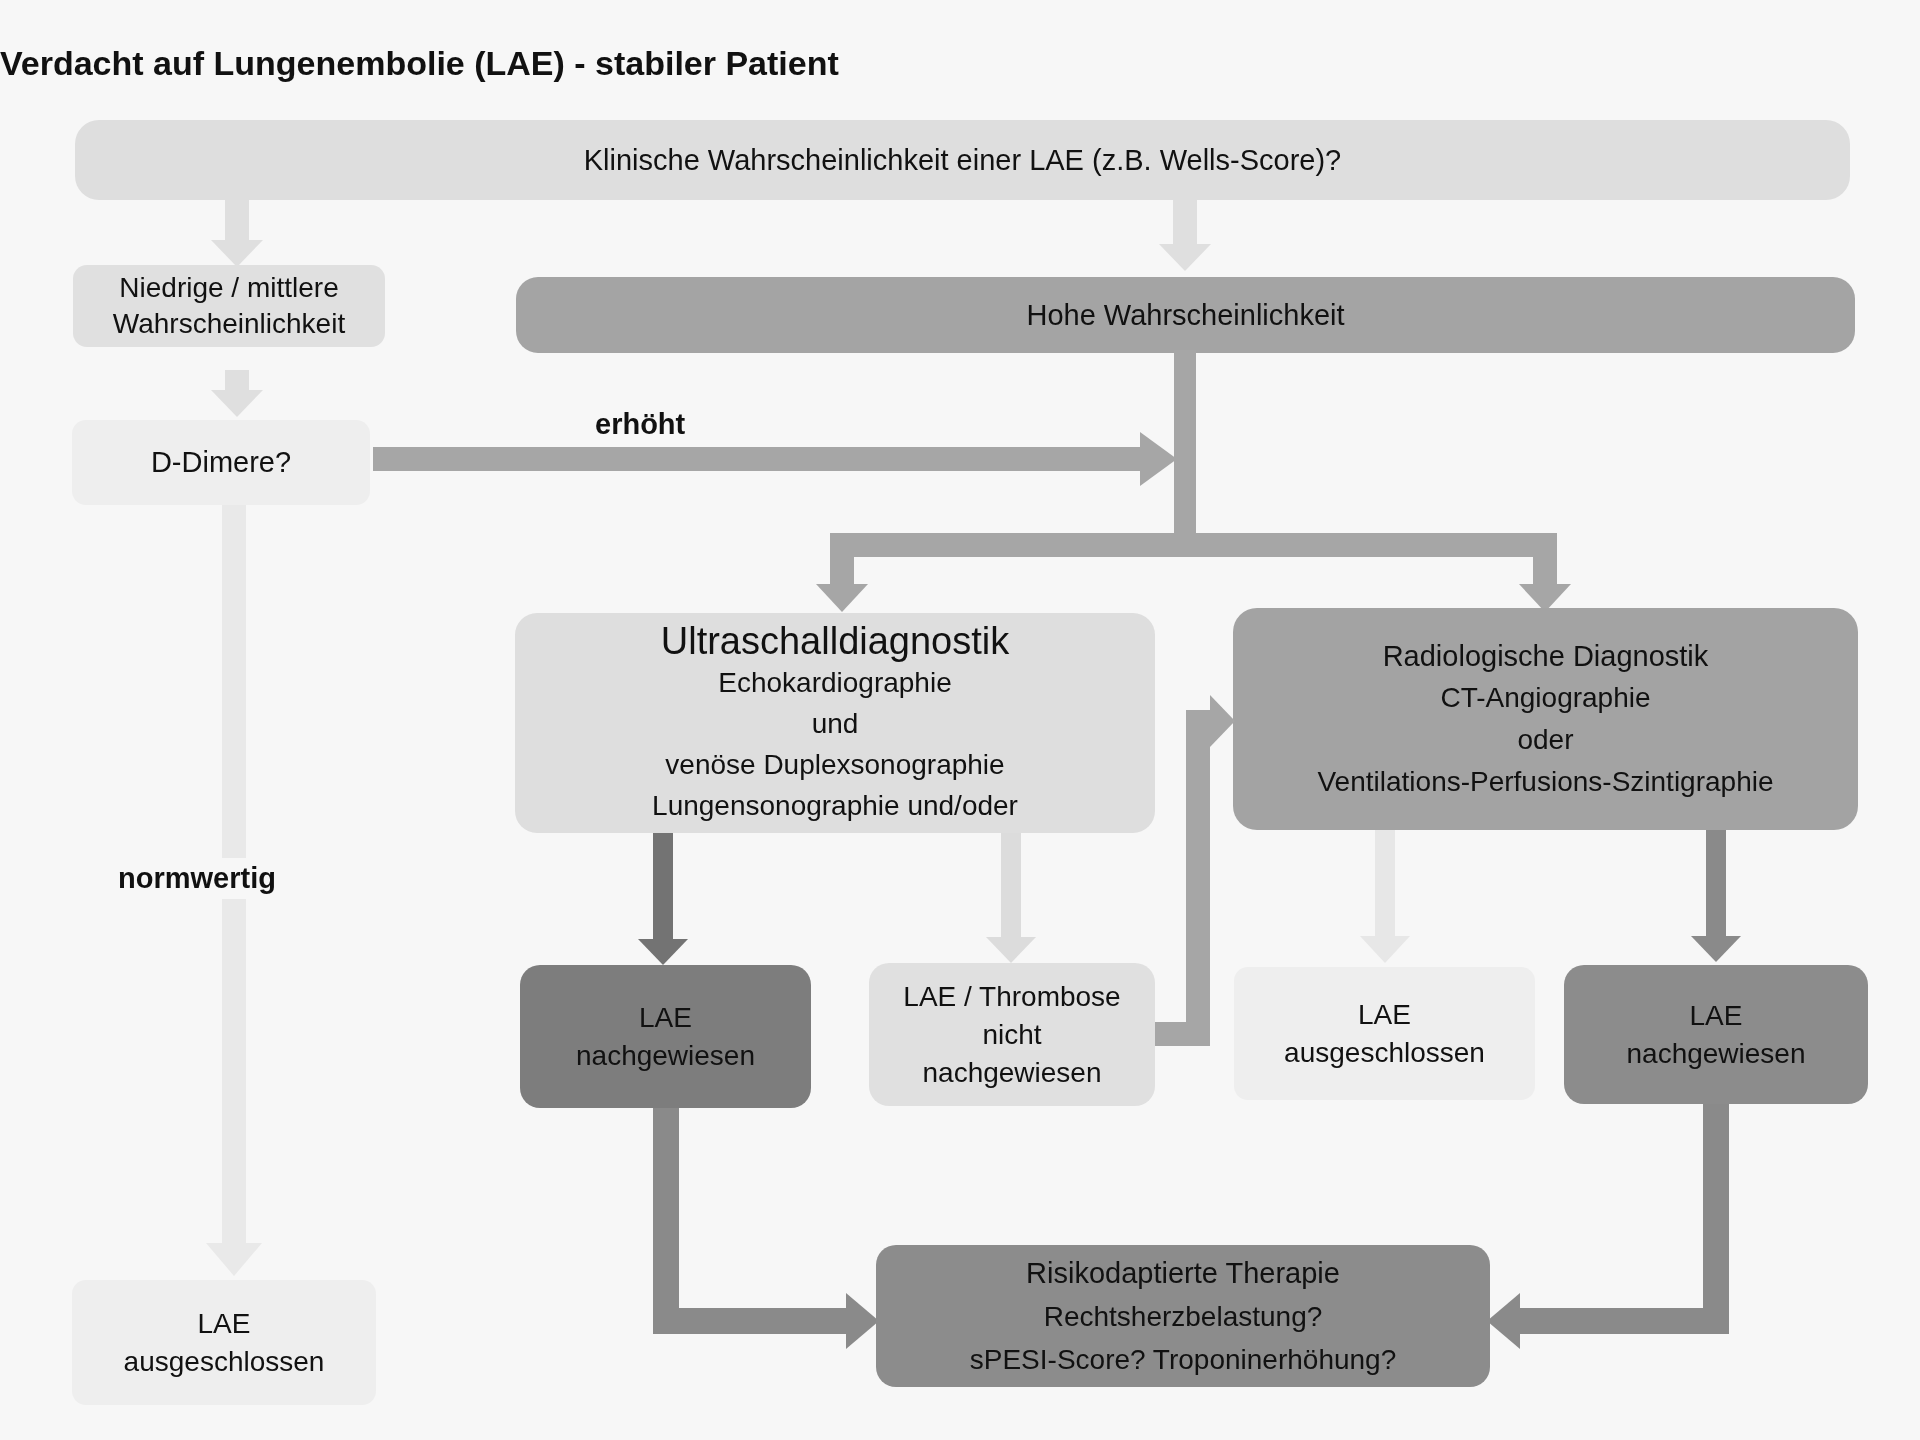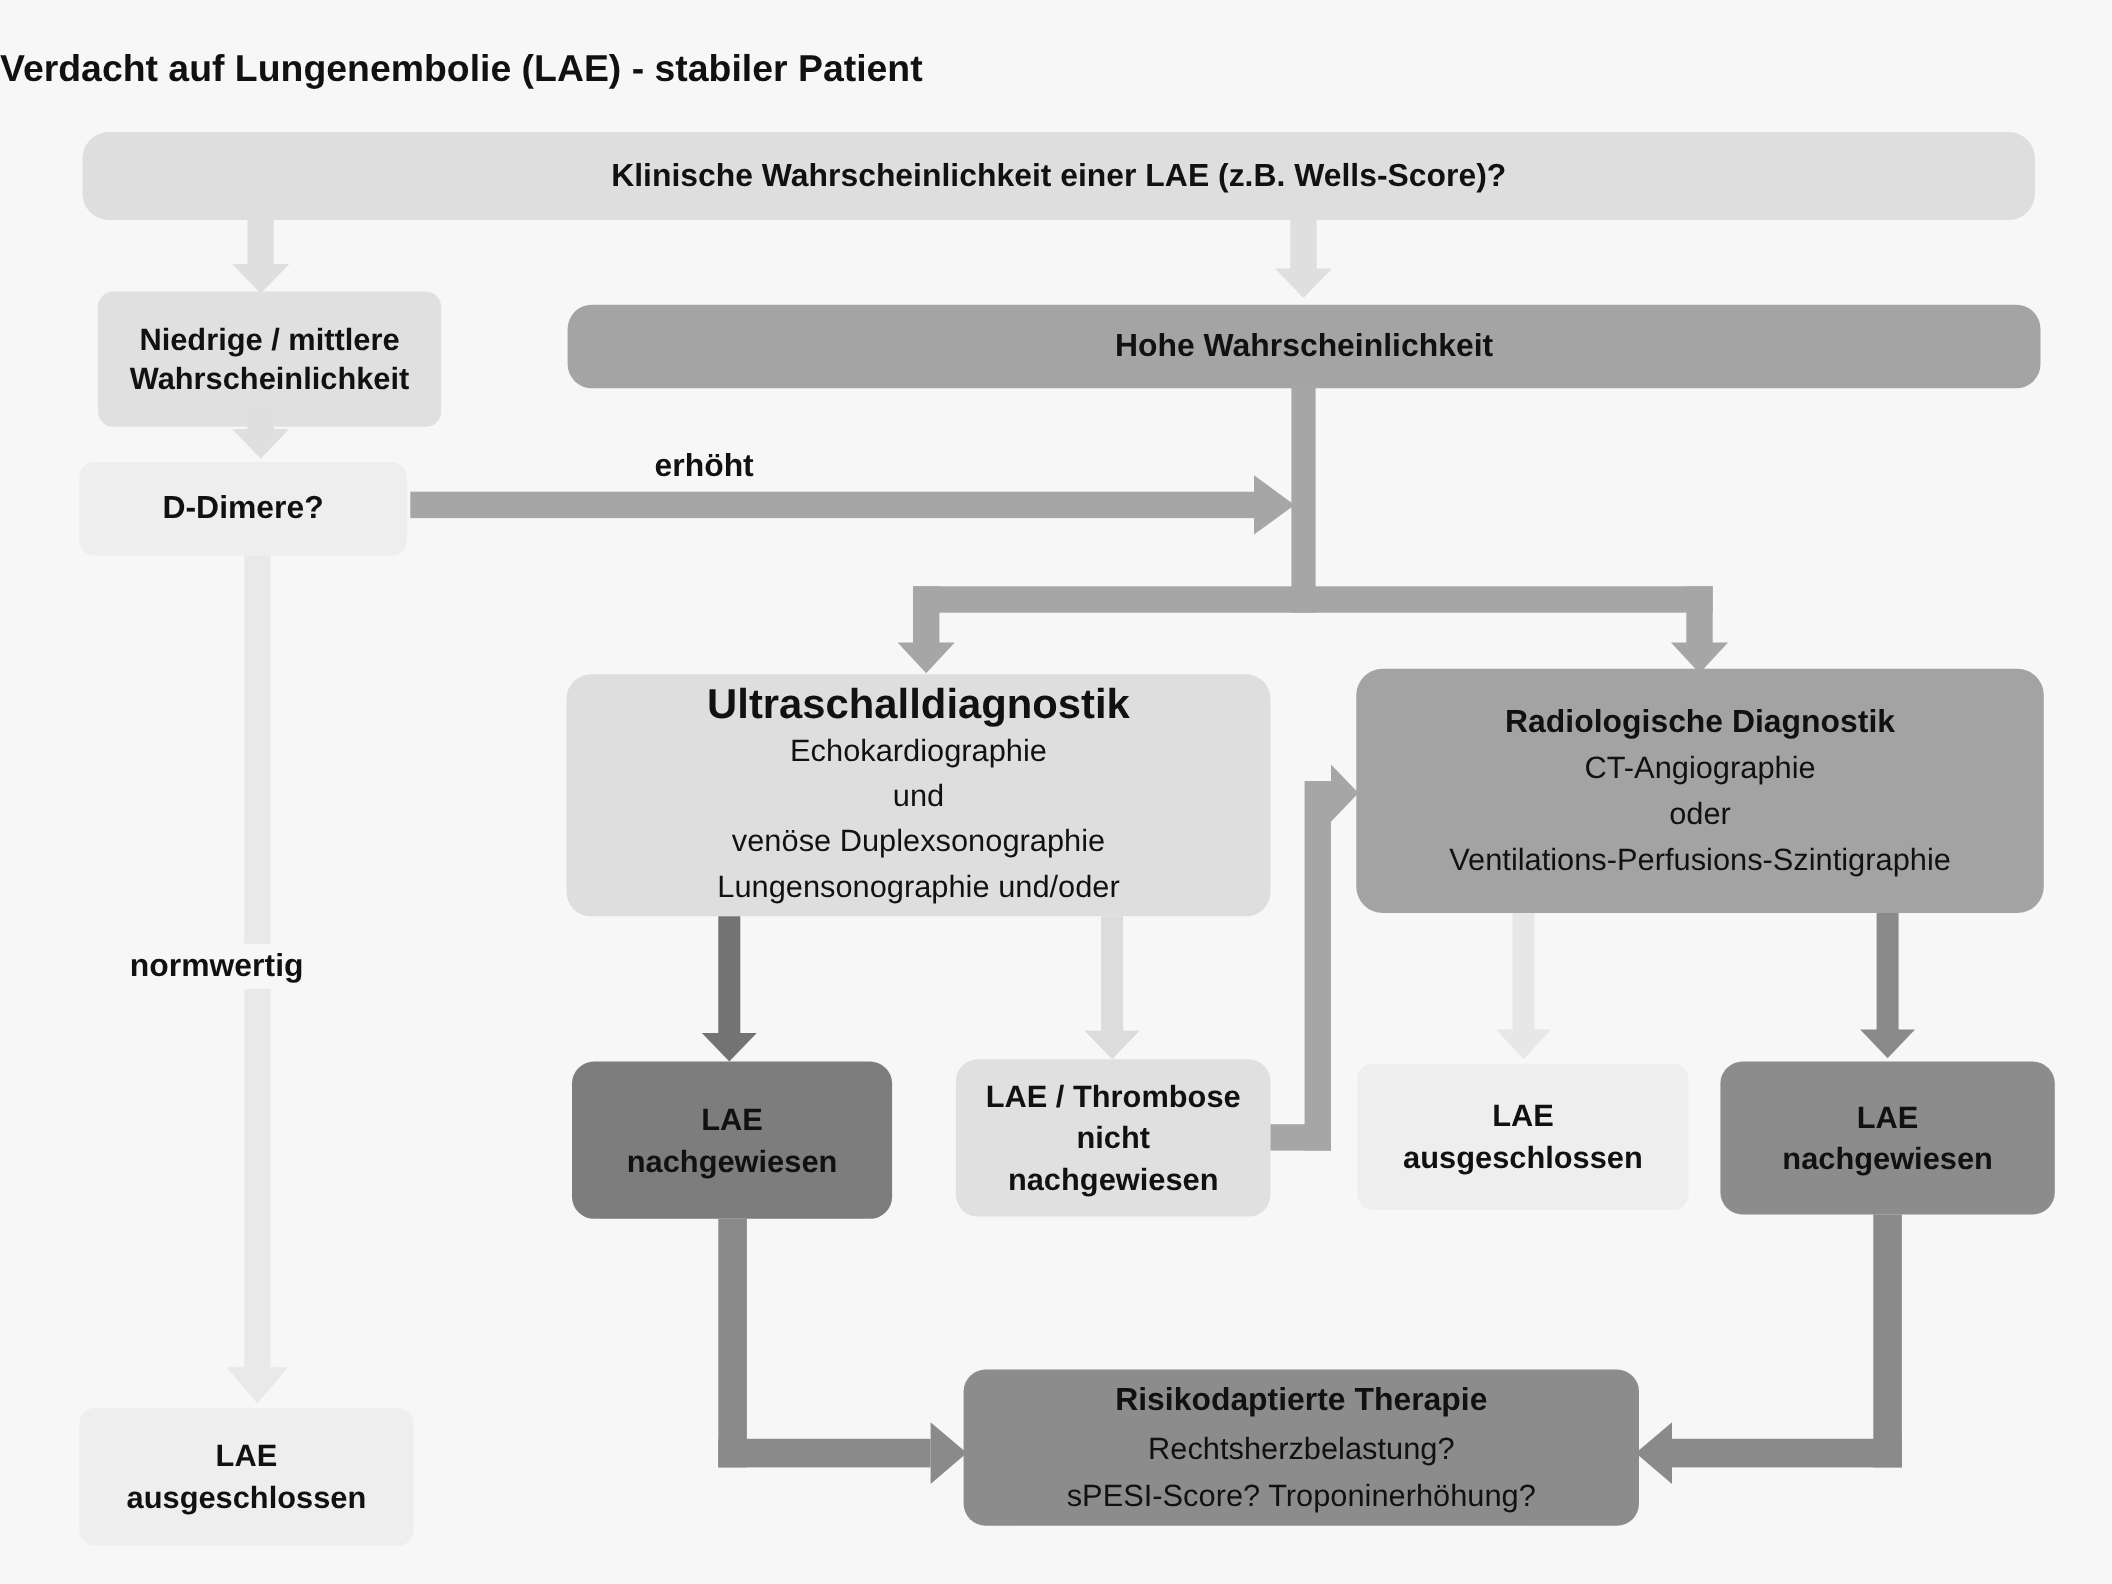--- a/index.html
+++ b/index.html
@@ -5,21 +5,21 @@
   html,body{margin:0;padding:0;background:#f7f7f7;}
   #stage{
     position:relative;width:1920px;height:1440px;background:#f7f7f7;
     font-family:"Liberation Sans", sans-serif;color:#111111;overflow:hidden;
   }
   .box{
     position:absolute;display:flex;flex-direction:column;align-items:center;justify-content:center;
     text-align:center;box-sizing:border-box;padding:6px 14px;
   }
   .box .bl{display:block;}
-  .bold{font-weight:bold;}
+  .bold{font-weight:normal;}
   .bg-light{background:#dedede;}
   .bg-light2{background:#e0e0e0;}
   .bg-vlight{background:#eeeeee;}
   .bg-mid{background:#a4a4a4;}
   .bg-mid2{background:#a3a3a3;}
   .bg-dark-a{background:#7d7d7d;}
   .bg-dark-b{background:#8c8c8c;}
   .shaft{position:absolute;}
   .tri{position:absolute;width:0;height:0;}
   .lbl{position:absolute;font-weight:bold;text-align:left;}
@@ -39,21 +39,21 @@
   <div>
     <div class="shaft" style="left:225px;top:200px;width:24px;height:42px;background:#dfdfdf"></div>
     <div class="tri" style="left:211px;top:240px;border-left:26px solid transparent;border-right:26px solid transparent;border-top:27px solid #dfdfdf"></div>
   </div>
 
   <div>
     <div class="shaft" style="left:1173px;top:200px;width:24px;height:46px;background:#dfdfdf"></div>
     <div class="tri" style="left:1159px;top:244px;border-left:26px solid transparent;border-right:26px solid transparent;border-top:27px solid #dfdfdf"></div>
   </div>
 
-  <div class="box bg-light2 bold" style="left:89px;top:265px;width:312px;height:123px;border-radius:14px;font-size:28px;line-height:36px">
+  <div class="box bg-light2 bold" style="left:73px;top:265px;width:312px;height:82px;border-radius:14px;font-size:28px;line-height:36px">
     <span class="bl">Niedrige / mittlere</span>
     <span class="bl">Wahrscheinlichkeit</span>
   </div>
 
   <div class="box bg-mid bold" style="left:516px;top:277px;width:1339px;height:76px;border-radius:22px;font-size:29px">
     <span class="bl">Hohe Wahrscheinlichkeit</span>
   </div>
 
   <div>
     <div class="shaft" style="left:225px;top:370px;width:24px;height:22px;background:#dfdfdf"></div>

